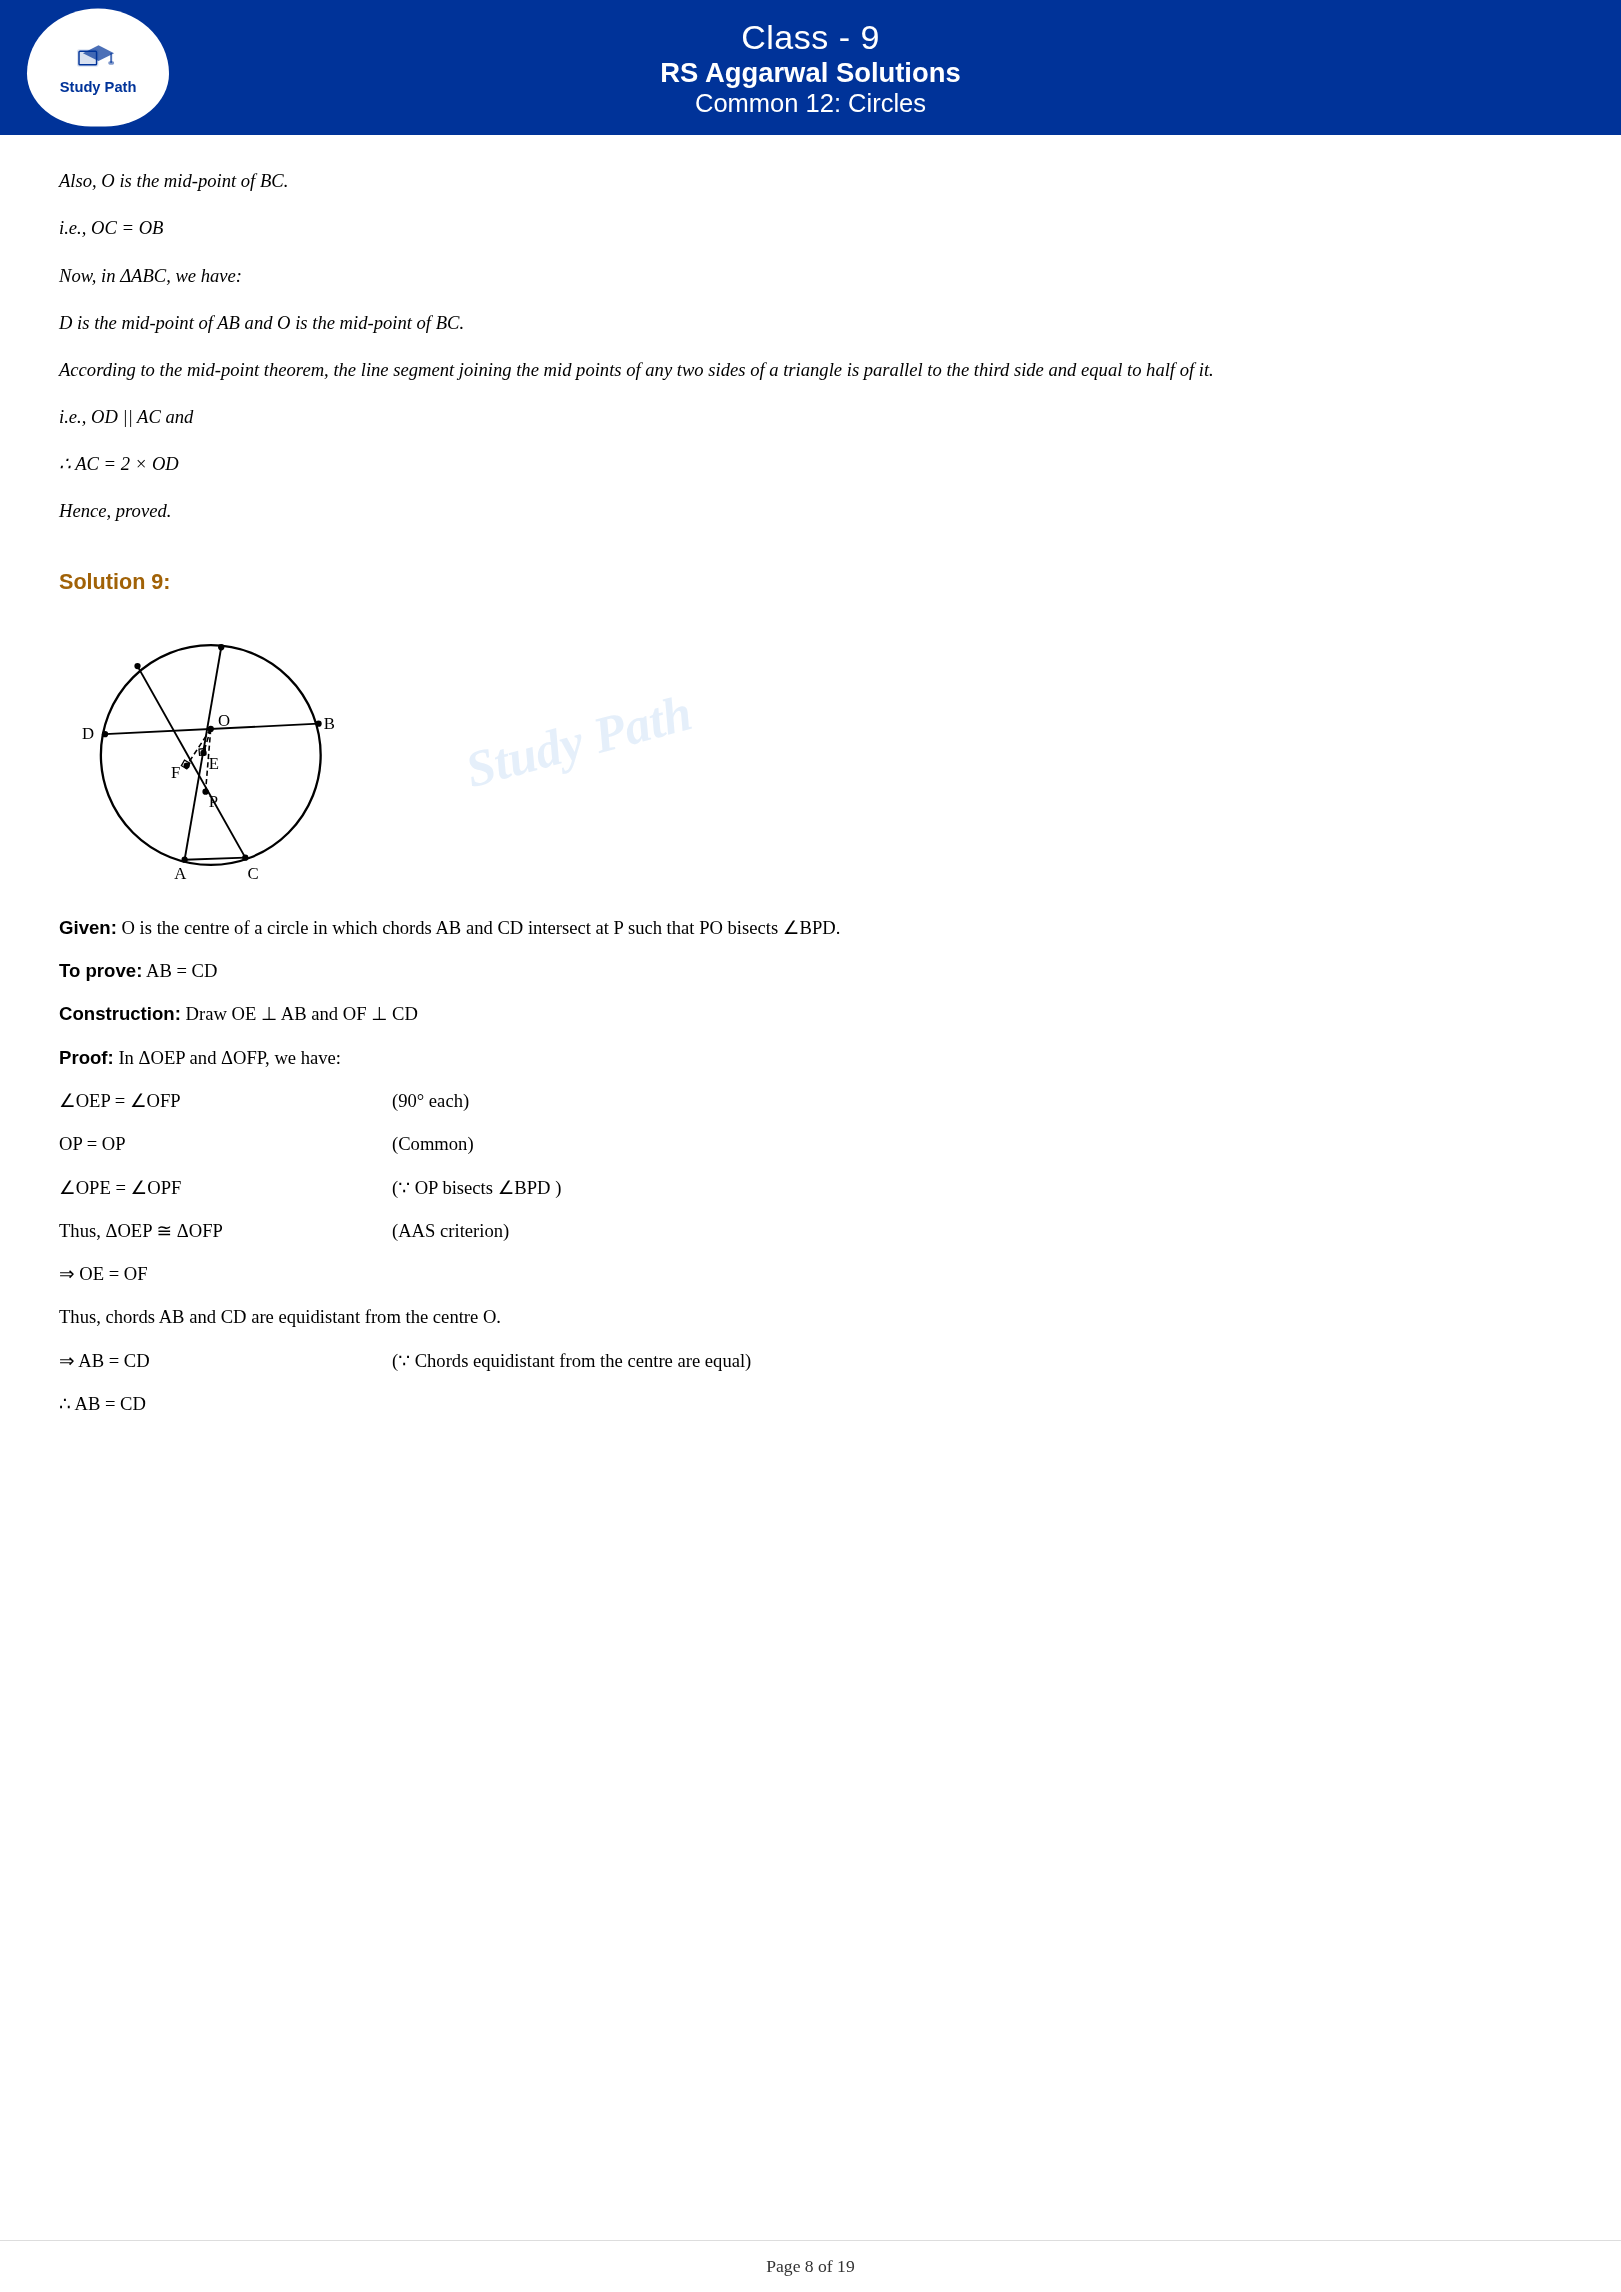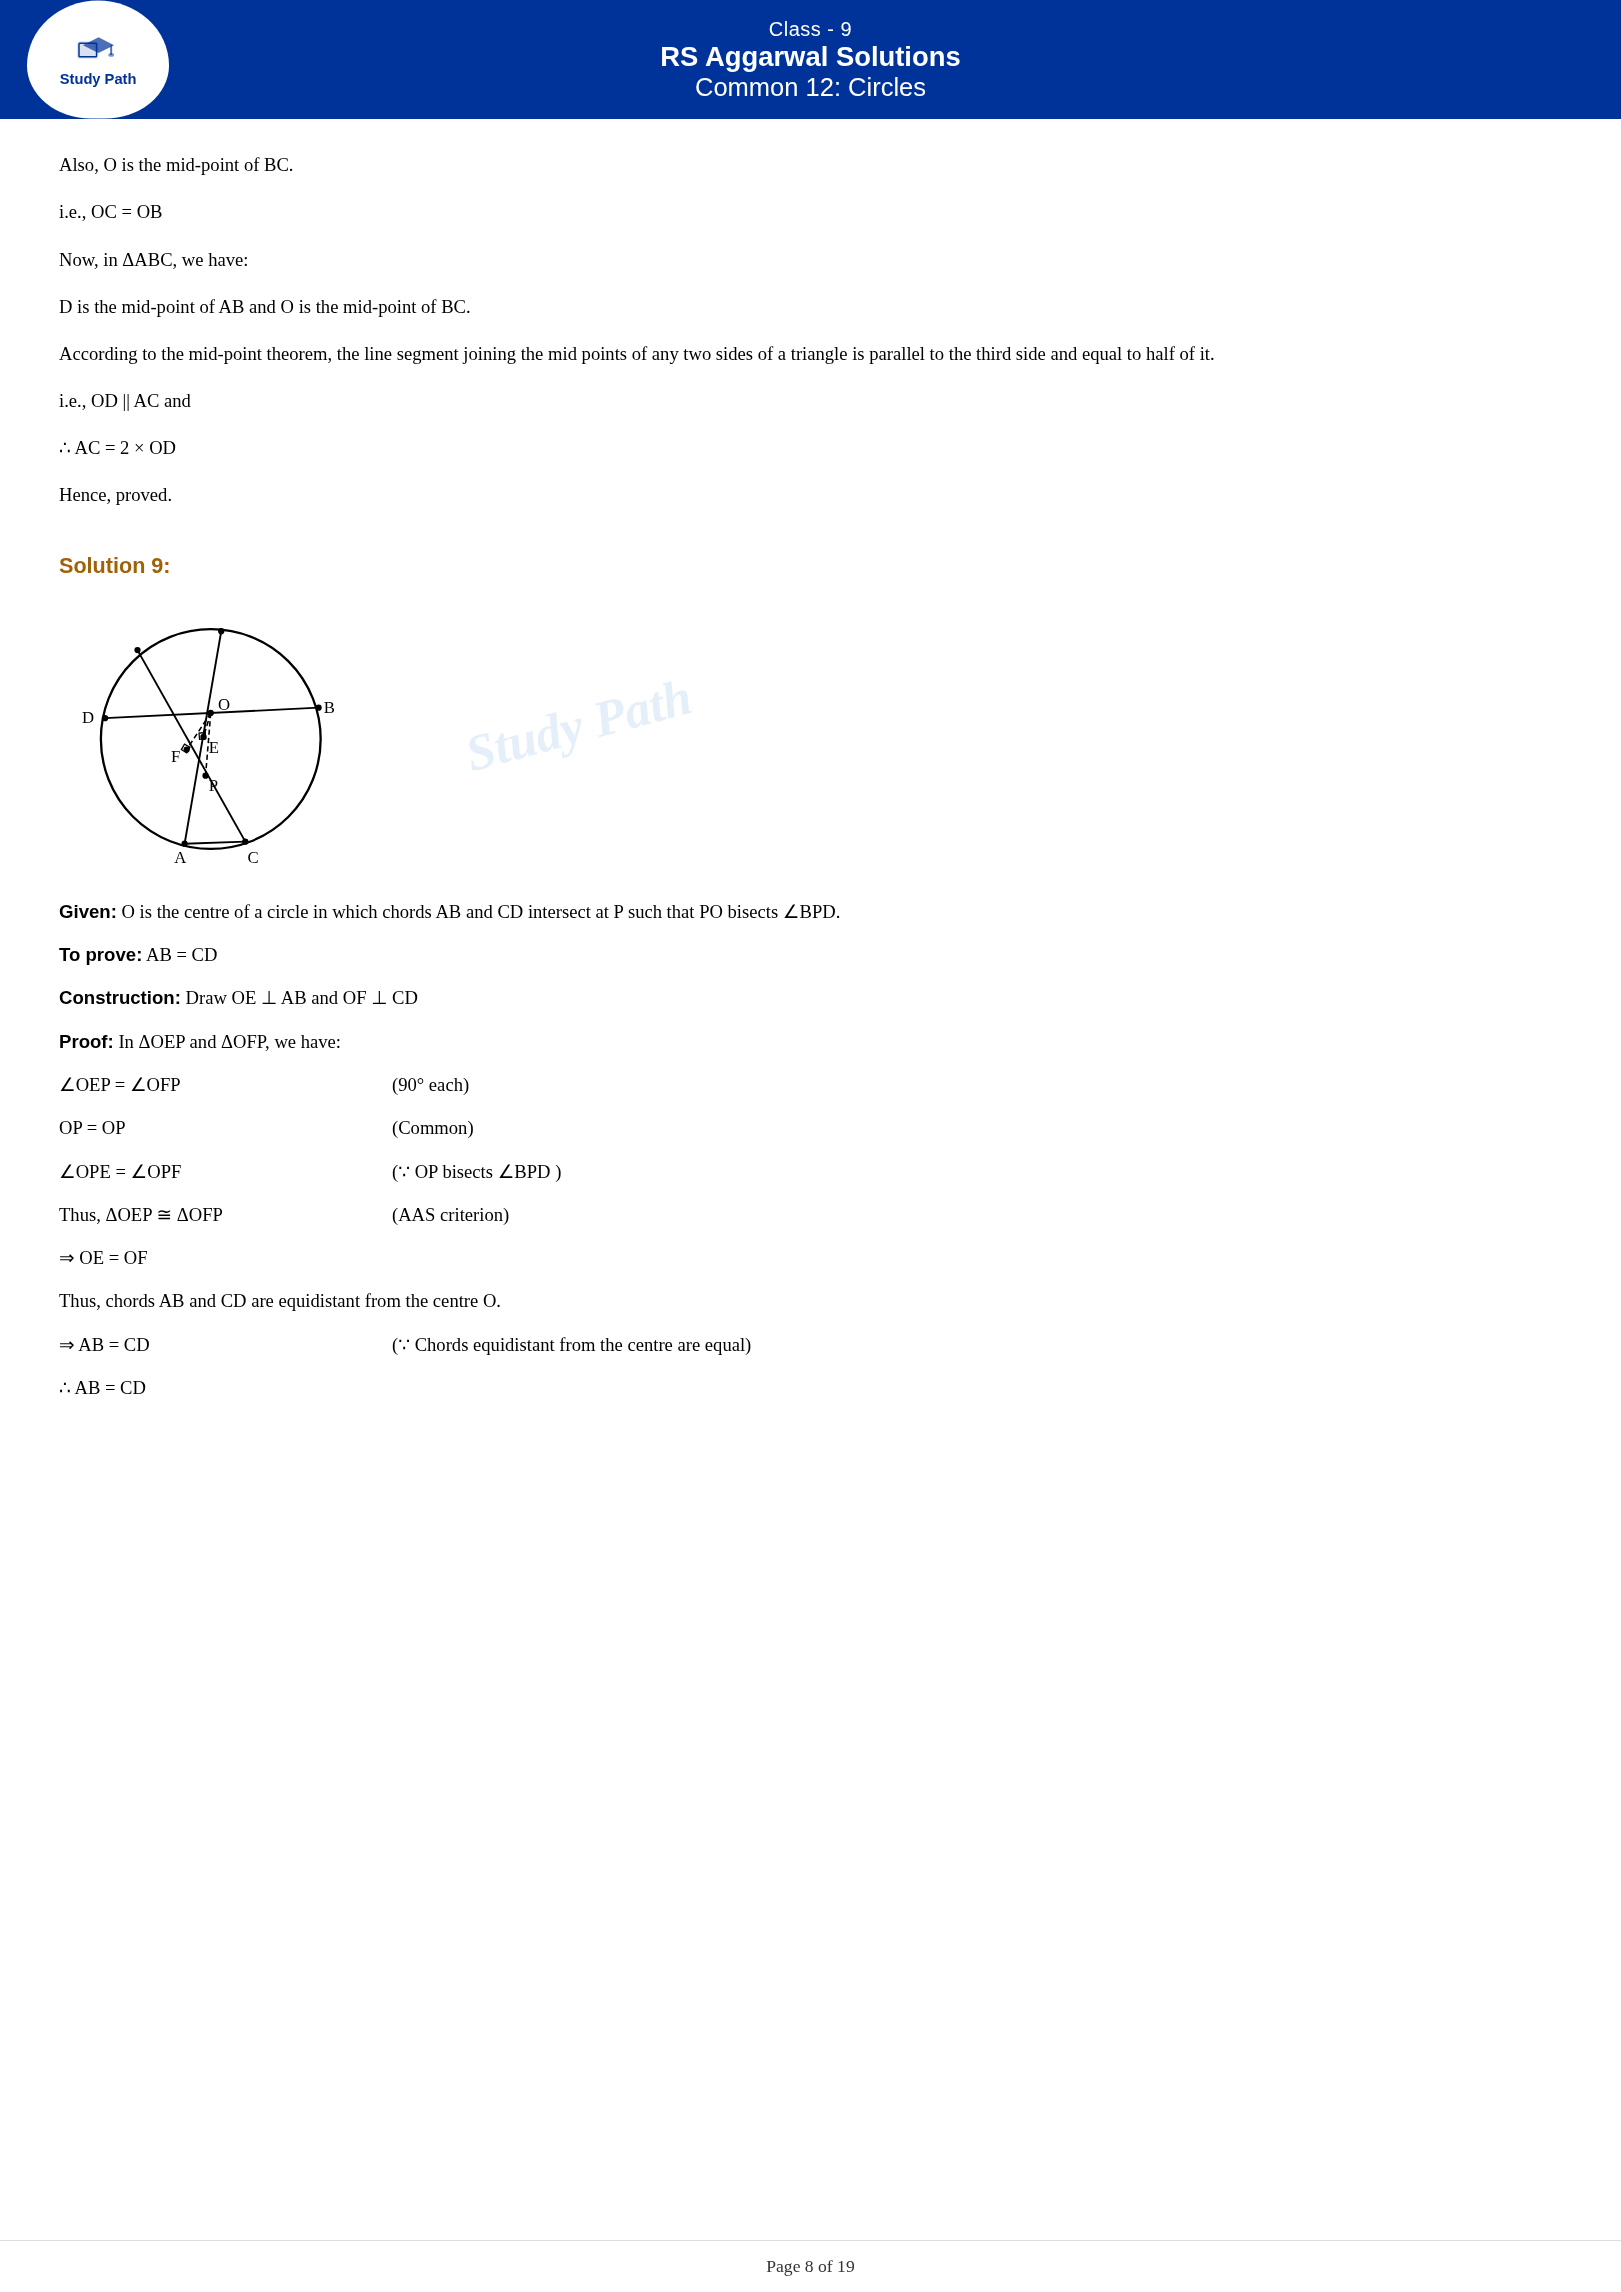--- a/index.html
+++ b/index.html
@@ -55,41 +55,42 @@
       font-weight: bold;
       color: #003399;
       font-family: Arial, sans-serif;
       line-height: 1.2;
       text-align: center;
     }
     .header-text {
       text-align: center;
     }
     .header-text .line1 {
-      font-size: 20px;
+      font-size: 34px;
       font-weight: normal;
       font-family: Arial, sans-serif;
       letter-spacing: 0.5px;
     }
     .header-text .line2 {
       font-size: 27.4px;
       font-weight: bold;
       font-family: Arial, sans-serif;
     }
     .header-text .line3 {
       font-size: 25.5px;
       font-family: Arial, sans-serif;
     }
     .content {
       padding: 29px 59px 29px 59px;
       line-height: 1.8;
     }
     .para {
       margin-bottom: 13.7px;
       font-size: 18.6px;
+      font-style: italic;
     }
     .solution-title {
       color: #a16207;
       font-weight: bold;
       font-size: 21.6px;
       margin-top: 35px;
       margin-bottom: 17.6px;
       font-family: Arial, sans-serif;
     }
     .label-bold {

